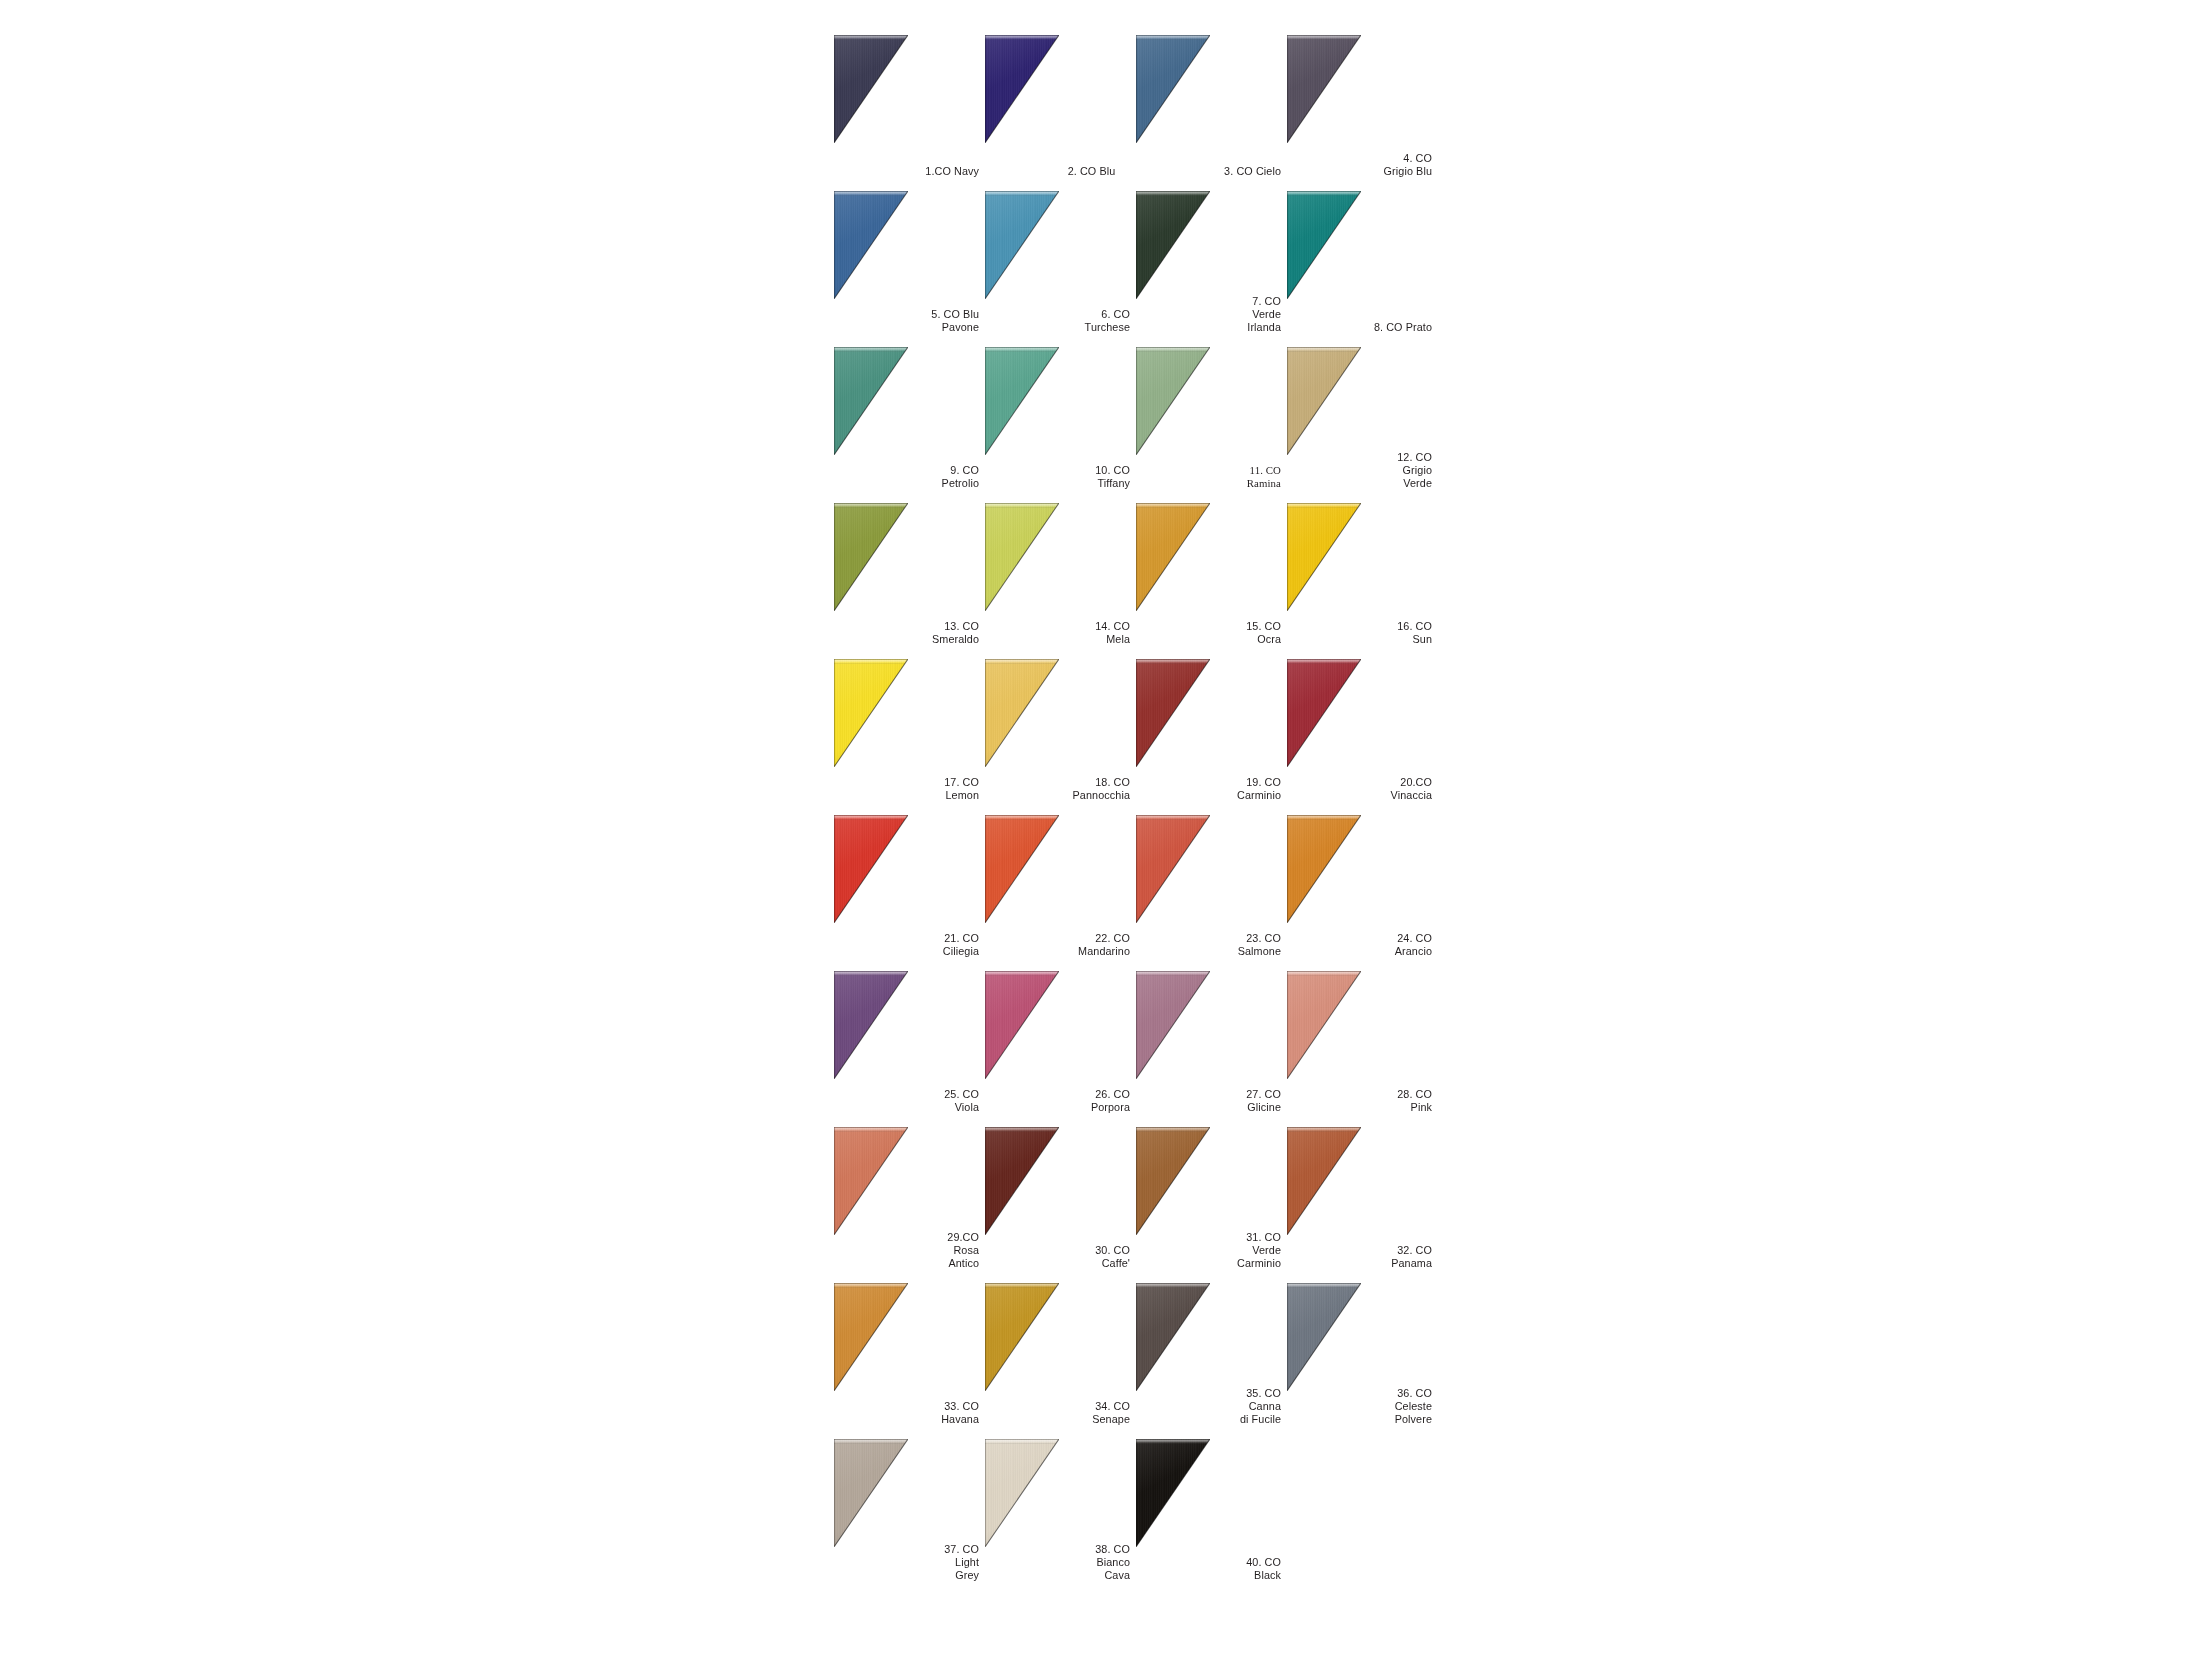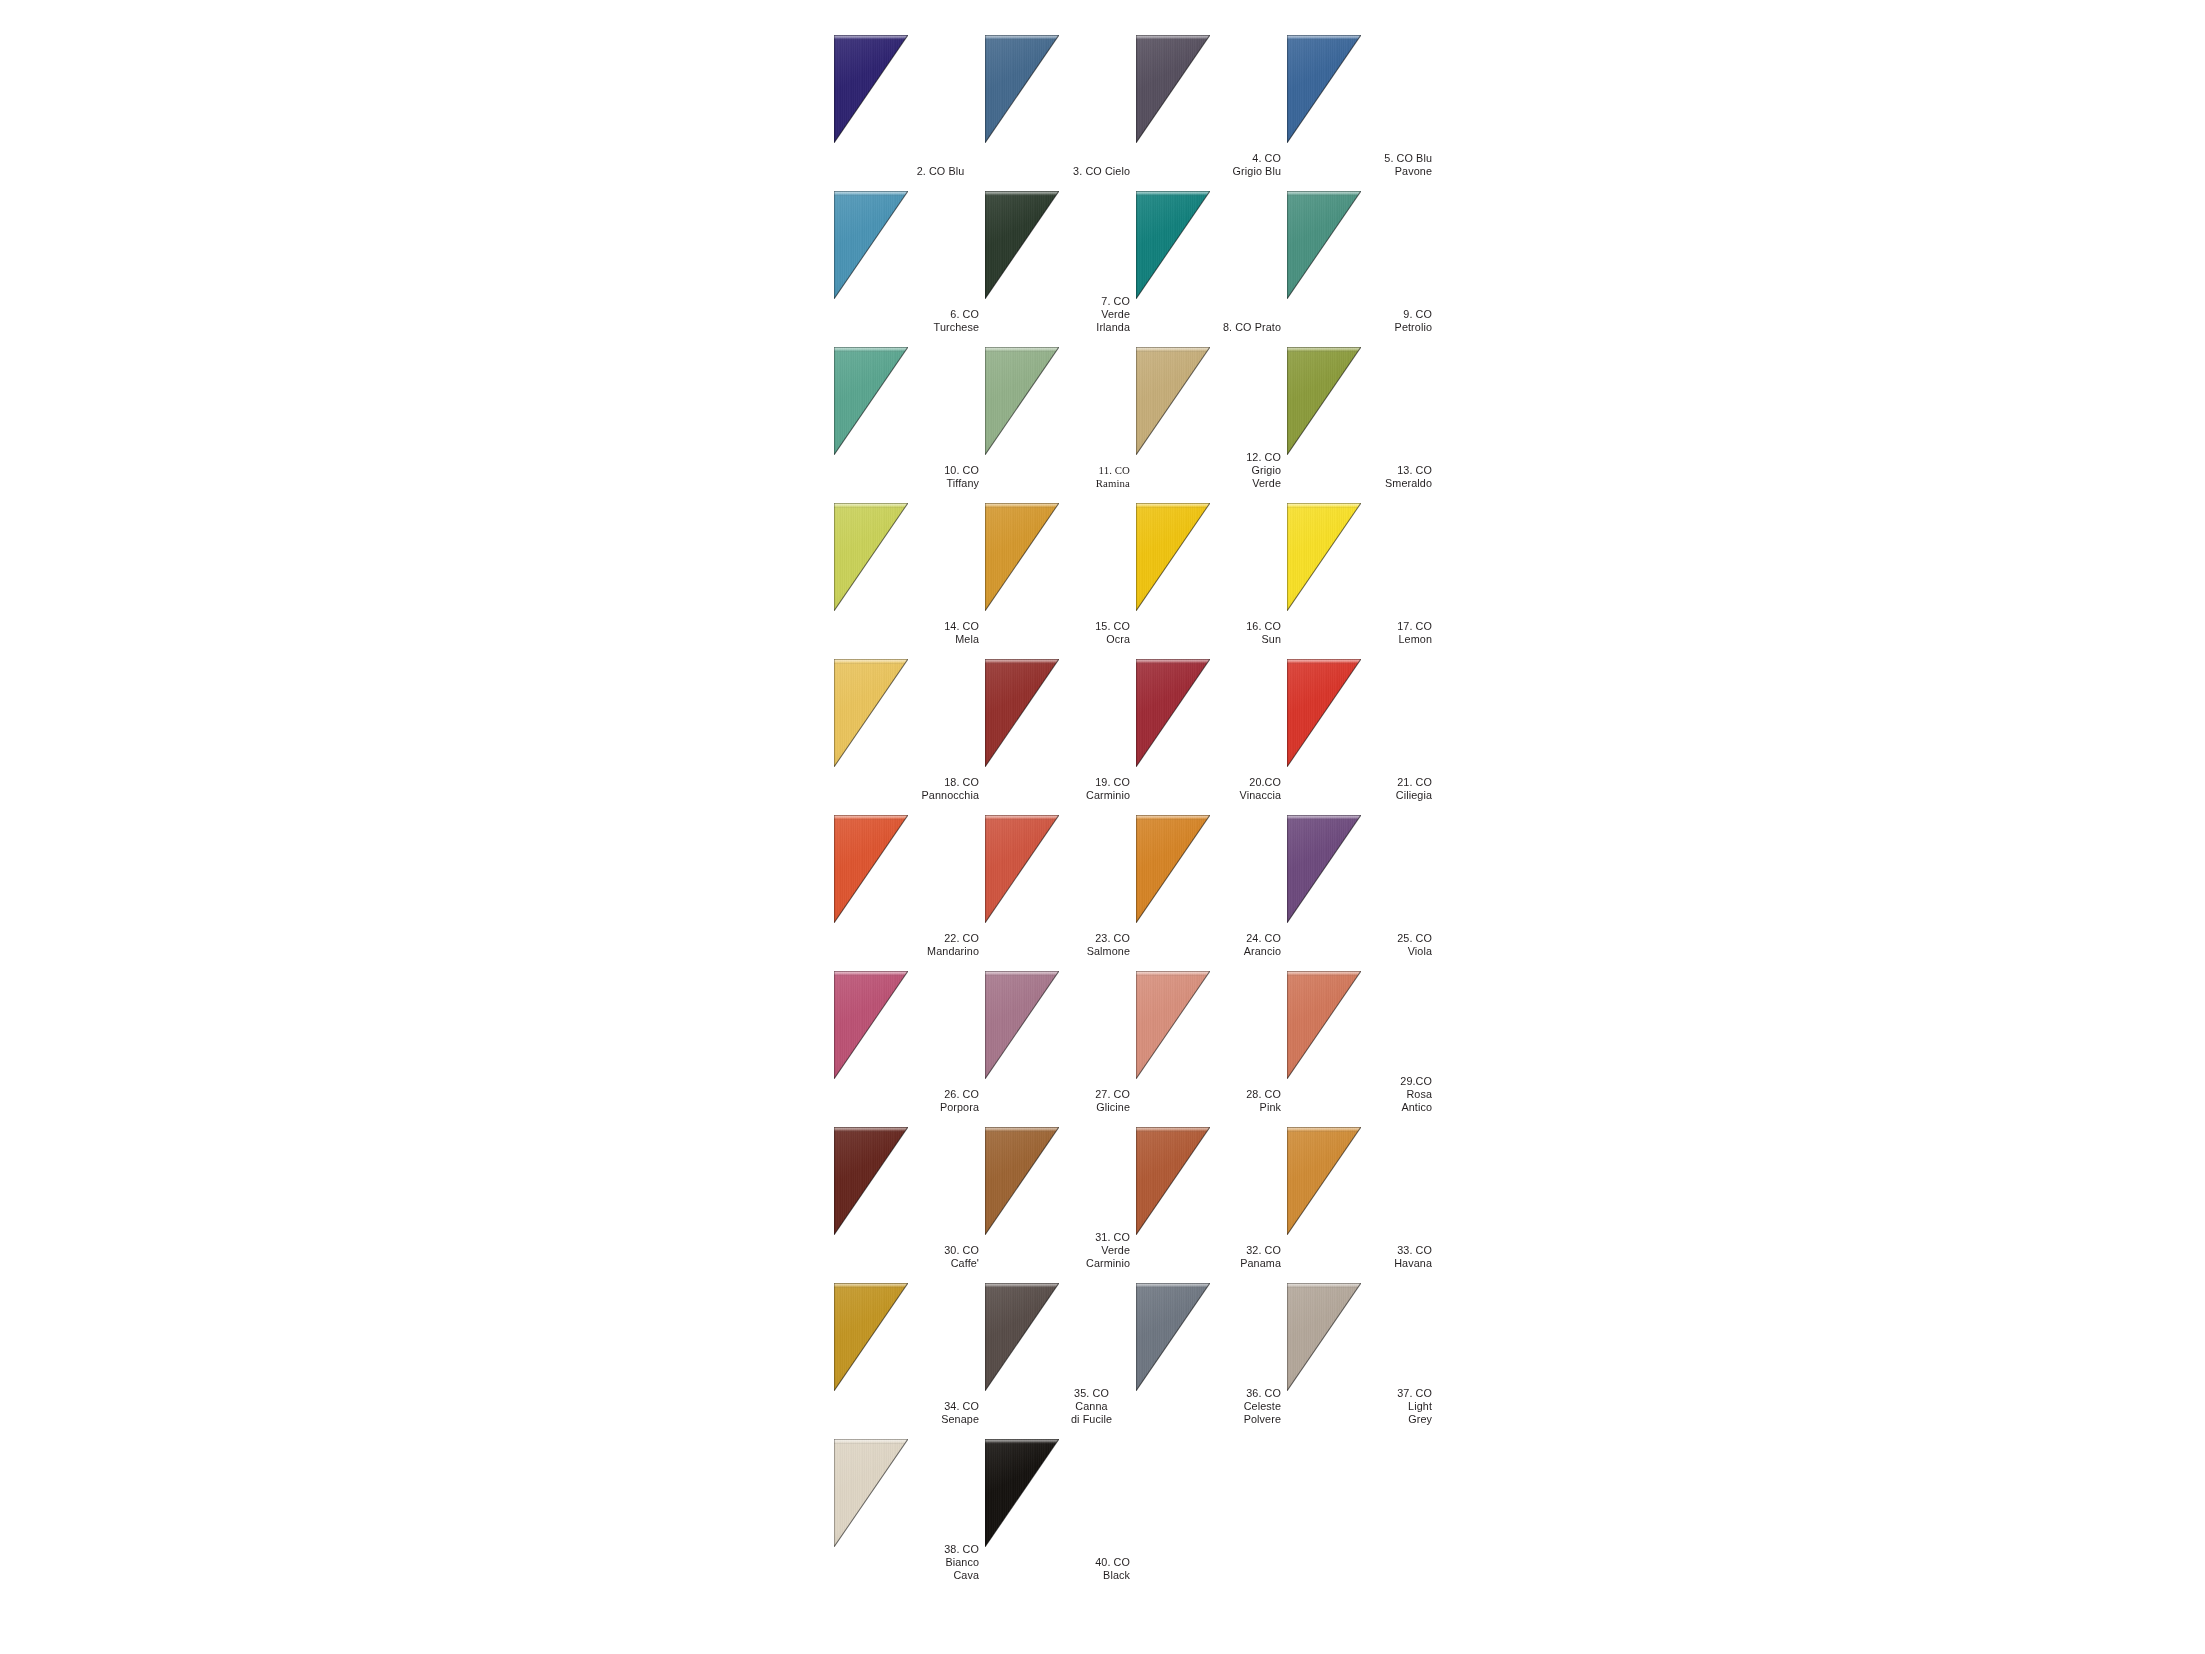--- a/index.html
+++ b/index.html
@@ -141,20 +141,36 @@
     display: block;
   }
 </style>
 </head>
 <body>
 
 <div id="swatch-sheet">
   <div id="swatch-grid">
       <div class="swatch-cell">
         <div class="chip">
+          <div class="chip-fill" style="background-color: rgb(58, 58, 82);"></div>
+          <div class="chip-texture"></div>
+          <div class="chip-shade"></div>
+          <div class="chip-gloss"></div>
+        </div>
+        <div class="chip-edge">
+          <svg viewBox="0 0 100 145" preserveAspectRatio="none">
+            <polygon points="0,0 100,0 0,145" fill="none" stroke="rgba(0,0,0,0.55)" stroke-width="1.4"></polygon>
+          </svg>
+        </div>
+        <div class="swatch-label" style="color: rgb(35, 31, 32);">
+          <span class="line">1.CO Navy</span>
+        </div>
+      </div>
+      <div class="swatch-cell">
+        <div class="chip">
           <div class="chip-fill" style="background-color: rgb(46, 35, 112);"></div>
           <div class="chip-texture"></div>
           <div class="chip-shade"></div>
           <div class="chip-gloss"></div>
         </div>
         <div class="chip-edge">
           <svg viewBox="0 0 100 145" preserveAspectRatio="none">
             <polygon points="0,0 100,0 0,145" fill="none" stroke="rgba(0,0,0,0.55)" stroke-width="1.4"></polygon>
           </svg>
         </div>
@@ -713,21 +729,21 @@
           <div class="chip-fill" style="background-color: rgb(87, 76, 72);"></div>
           <div class="chip-texture"></div>
           <div class="chip-shade"></div>
           <div class="chip-gloss"></div>
         </div>
         <div class="chip-edge">
           <svg viewBox="0 0 100 145" preserveAspectRatio="none">
             <polygon points="0,0 100,0 0,145" fill="none" stroke="rgba(0,0,0,0.55)" stroke-width="1.4"></polygon>
           </svg>
         </div>
-        <div class="swatch-label" style="color: rgb(35, 31, 32); align-items: center;">
+        <div class="swatch-label" style="color: rgb(35, 31, 32);">
           <span class="line">35. CO</span>
           <span class="line">Canna</span>
           <span class="line">di Fucile</span>
         </div>
       </div>
       <div class="swatch-cell">
         <div class="chip">
           <div class="chip-fill" style="background-color: rgb(110, 118, 129);"></div>
           <div class="chip-texture"></div>
           <div class="chip-shade"></div>

